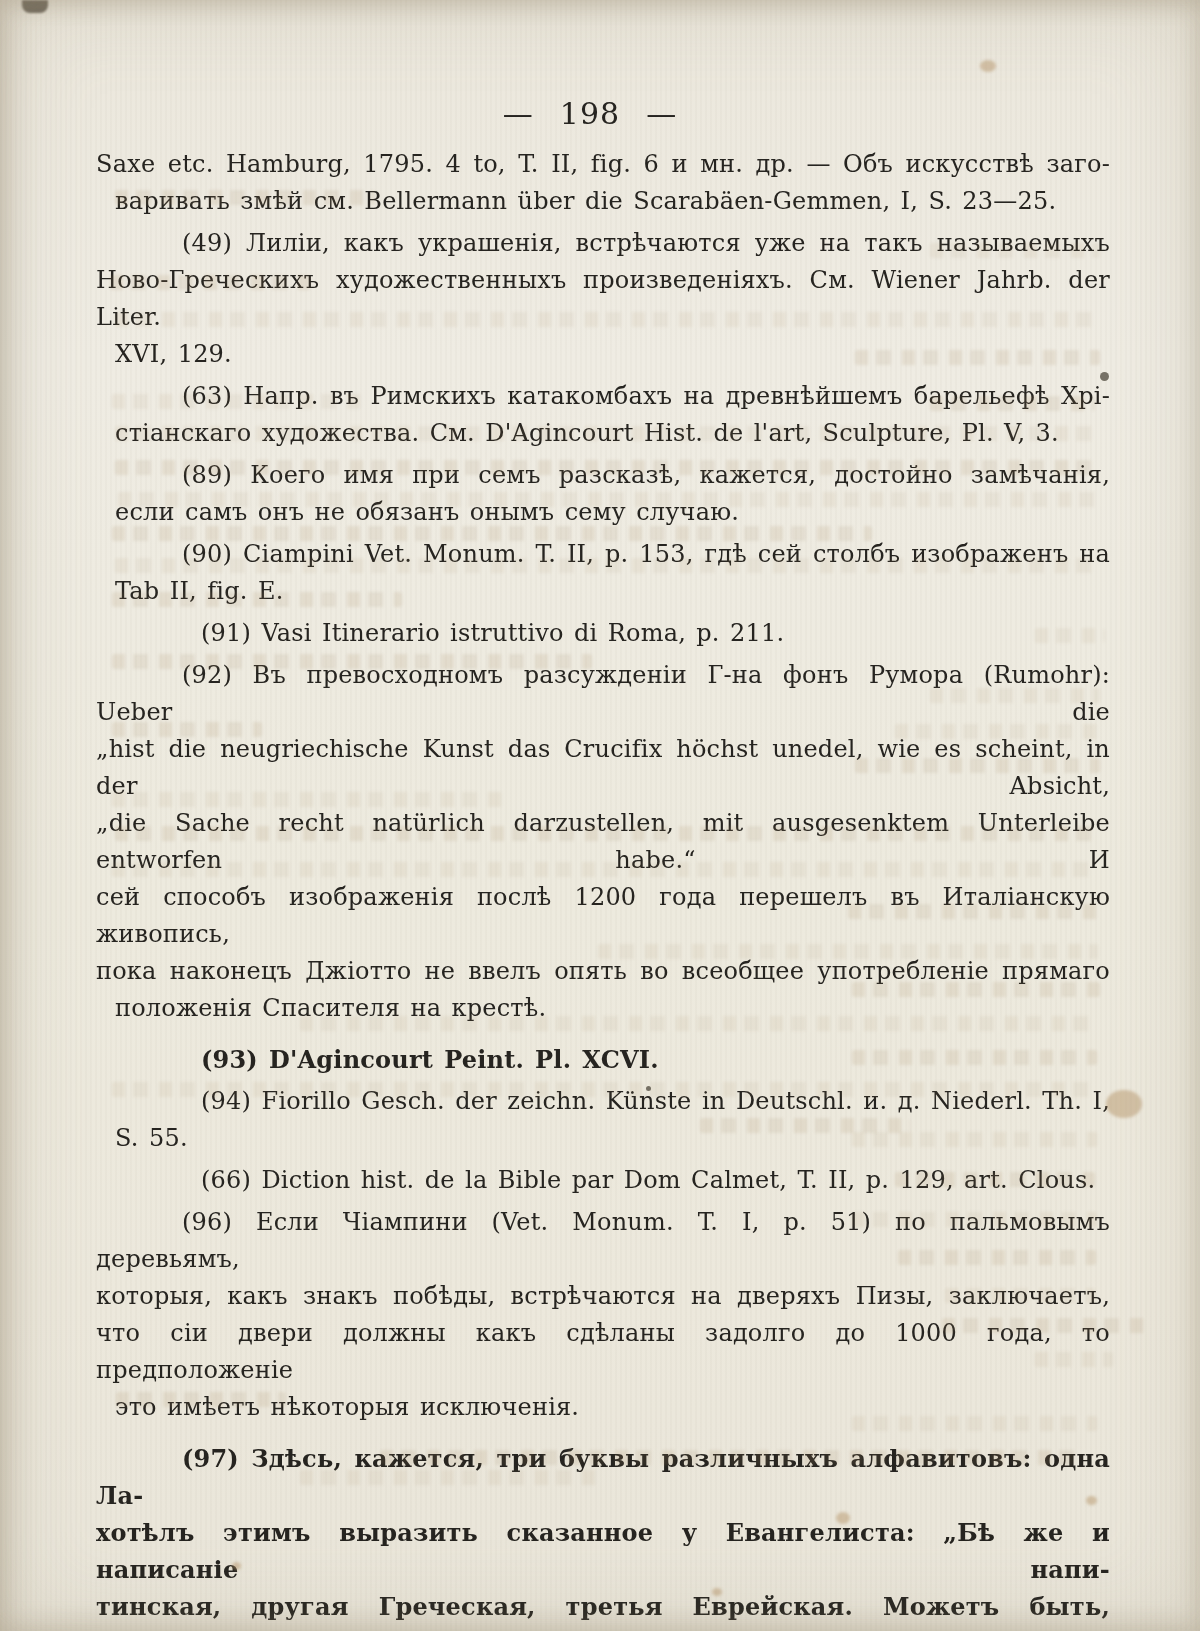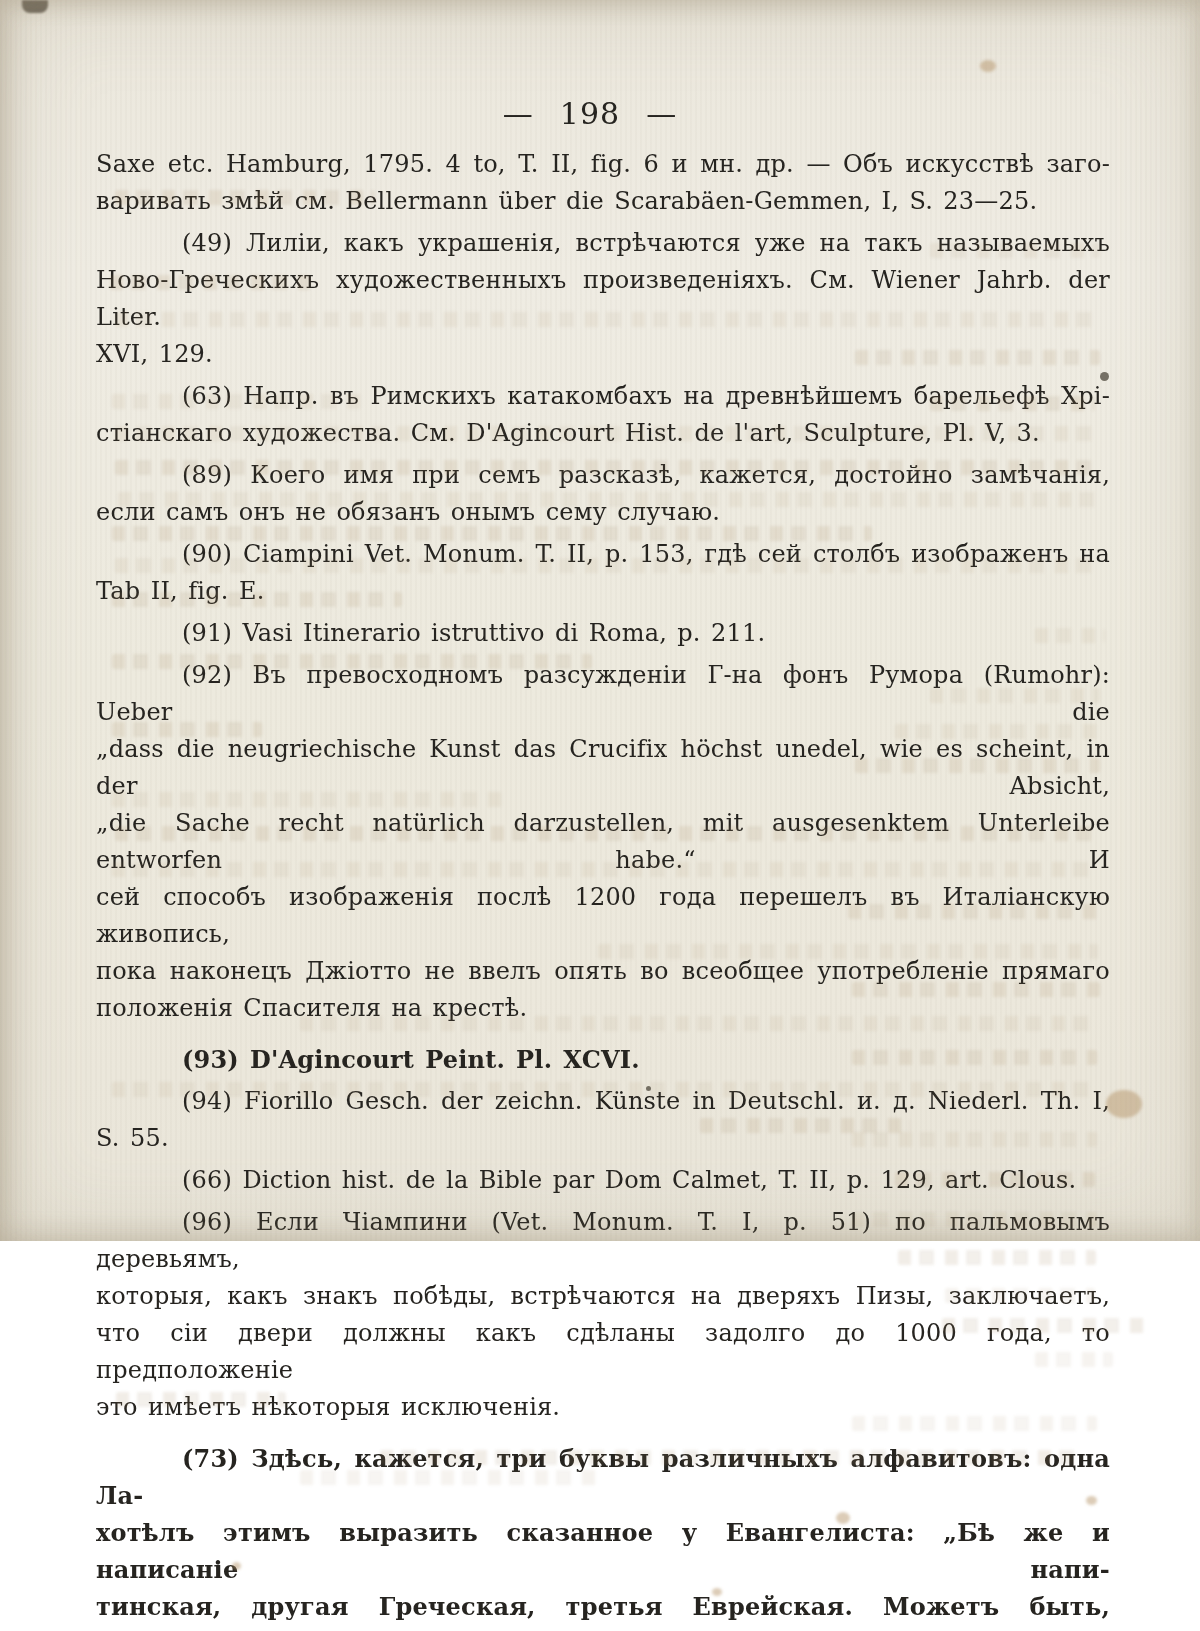--- a/index.html
+++ b/index.html
@@ -2,21 +2,21 @@
 <html><head>
 <meta charset="utf-8">
 <style>
   html,body{margin:0;padding:0;}
   body{
     width:1200px;height:1631px;
     font-family:"DejaVu Serif","Liberation Serif",serif;
     overflow:hidden;
   }
   .page{
-    position:relative;width:1200px;height:1241px;
+    position:relative;width:1200px;height:1631px;
     background:
       repeating-linear-gradient(90deg, rgba(125,112,92,0.035) 0 2px, rgba(0,0,0,0) 2px 5px),
       linear-gradient(180deg,#ebe7dc 0%, #efece3 22%, #edeade 55%, #ece8dc 80%, #e9e5d9 100%);
     color:#2a2722;
   }
   .vignette{
     position:absolute;inset:0;pointer-events:none;
     box-shadow:
       inset 0 0 90px rgba(150,135,108,0.22),
       inset 14px 0 26px rgba(140,126,100,0.20),
@@ -32,21 +32,21 @@
     position:absolute;left:96px;top:146px;width:1014px;
     font-size:24px;color:#262420;
   }
   .para{margin:0 0 5px 0;}
   .line{
     line-height:37px;min-height:37px;
     text-align:justify;text-align-last:justify;
     word-spacing:2.5px;letter-spacing:0.2px;
     white-space:normal;
   }
-  .line.last{text-align-last:left;}
+  .line.last{text-align-last:left;margin-left:19px;}
   .para.indent .line.first{text-indent:86px;}
   .para.sp{margin-top:14px;font-weight:bold;}
   
   .ghost{
     position:absolute;height:15px;border-radius:3px;
     background:repeating-linear-gradient(90deg,
       rgba(162,132,92,0.20) 0 13px, rgba(162,132,92,0) 13px 21px,
       rgba(150,122,86,0.16) 21px 36px, rgba(150,122,86,0) 36px 47px);
     filter:blur(1.4px);opacity:0.75;pointer-events:none;
   }
@@ -91,21 +91,21 @@
       </div>
       <div class="para indent">
         <div class="line first">(90) Ciampini Vet. Monum. T. II, p. 153, гдѣ сей столбъ изображенъ на</div>
         <div class="line last">Tab II, fig. E.</div>
       </div>
       <div class="para indent">
         <div class="line first last">(91) Vasi Itinerario istruttivo di Roma, p. 211.</div>
       </div>
       <div class="para indent">
         <div class="line first">(92) Въ превосходномъ разсужденіи Г-на фонъ Румора (Rumohr): Ueber die</div>
-        <div class="line">„dass die neugriechische Kunst das Crucifix höchst unedel, wie es scheint, in der Absicht,</div>
+        <div class="line">„hist die neugriechische Kunst das Crucifix höchst unedel, wie es scheint, in der Absicht,</div>
         <div class="line">„die Sache recht natürlich darzustellen, mit ausgesenktem Unterleibe entworfen habe.“ И</div>
         <div class="line">сей способъ изображенія послѣ 1200 года перешелъ въ Италіанскую живопись,</div>
         <div class="line">пока наконецъ Джіотто не ввелъ опять во всеобщее употребленіе прямаго</div>
         <div class="line last">положенія Спасителя на крестѣ.</div>
       </div>
       <div class="para indent sp">
         <div class="line first last">(93) D'Agincourt Peint. Pl. XCVI.</div>
       </div>
       <div class="para indent">
         <div class="line first last">(94) Fiorillo Gesch. der zeichn. Künste in Deutschl. и. д. Niederl. Th. I, S. 55.</div>
@@ -113,21 +113,21 @@
       <div class="para indent">
         <div class="line first last">(66) Diction hist. de la Bible par Dom Calmet, T. II, p. 129, art. Clous.</div>
       </div>
       <div class="para indent">
         <div class="line first">(96) Если Чіампини (Vet. Monum. T. I, p. 51) по пальмовымъ деревьямъ,</div>
         <div class="line">которыя, какъ знакъ побѣды, встрѣчаются на дверяхъ Пизы, заключаетъ,</div>
         <div class="line">что сіи двери должны какъ сдѣланы задолго до 1000 года, то предположеніе</div>
         <div class="line last">это имѣетъ нѣкоторыя исключенія.</div>
       </div>
       <div class="para indent sp">
-        <div class="line first">(73) Здѣсь, кажется, три буквы различныхъ алфавитовъ: одна Ла-</div>
+        <div class="line first">(97) Здѣсь, кажется, три буквы различныхъ алфавитовъ: одна Ла-</div>
         <div class="line">хотѣлъ этимъ выразить сказанное у Евангелиста: „Бѣ же и написаніе напи-</div>
         <div class="line">тинская, другая Греческая, третья Еврейская. Можетъ быть, художникъ</div>
         <div class="line">„сано надъ нимъ писмены Еллинскими и Римскими и Еврейскими: сей есть</div>
       </div>
     </div>
 
   <div id="ghost-layer">
       <div class="ghost" style="top: 190px; left: 115px; width: 260px;"></div>
       <div class="ghost" style="top: 243px; left: 930px; width: 170px;"></div>
       <div class="ghost" style="top: 275px; left: 110px; width: 200px;"></div>

